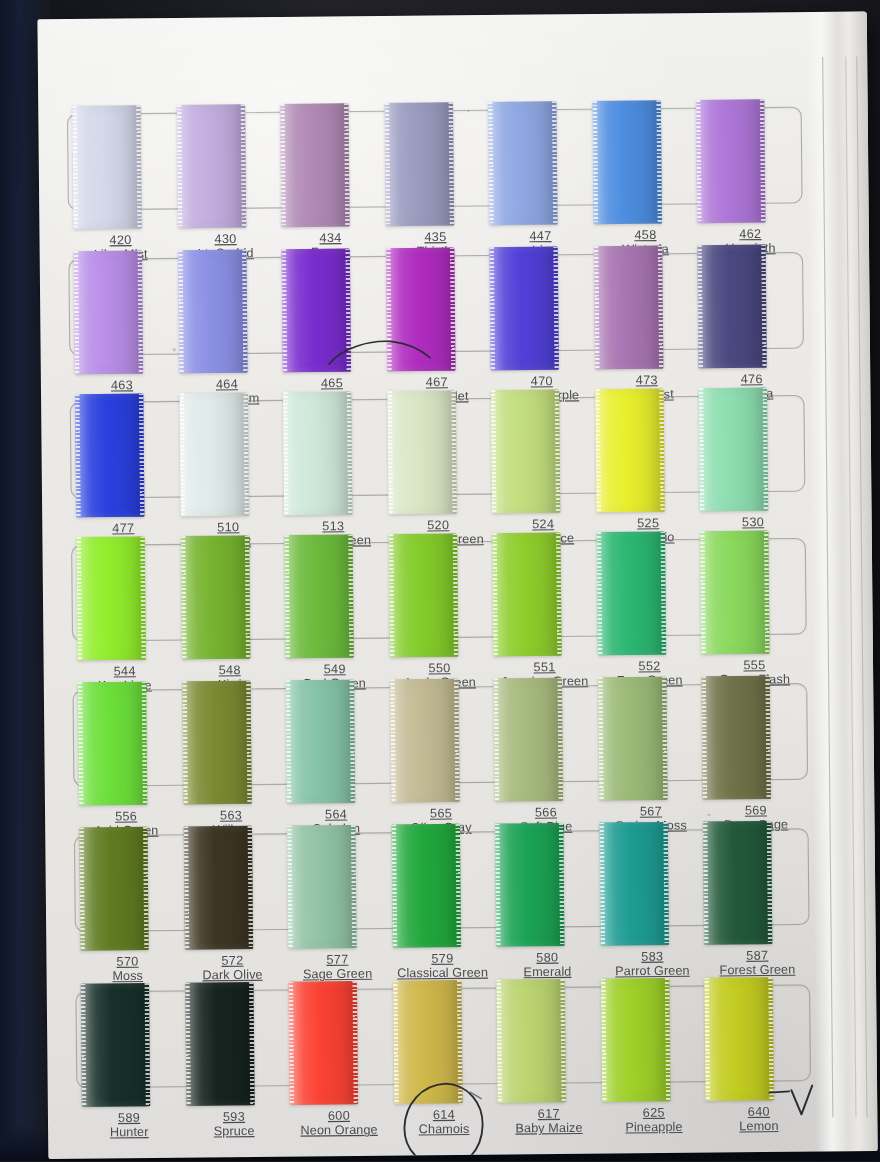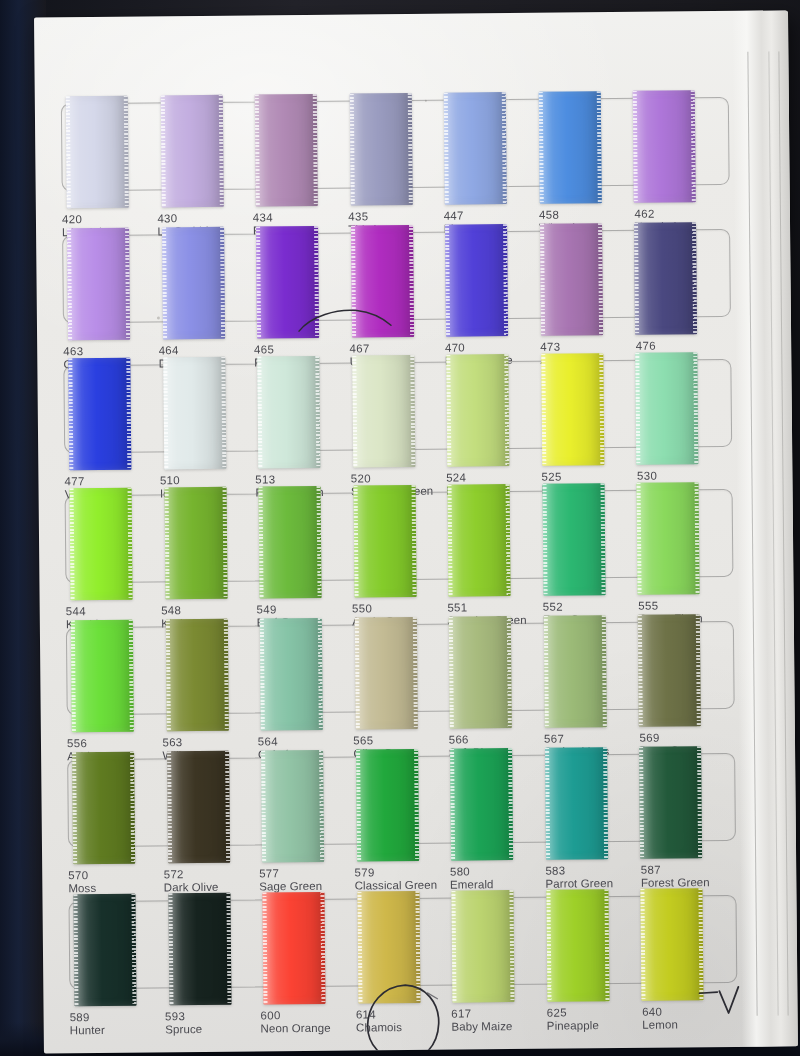--- a/index.html
+++ b/index.html
@@ -168,24 +168,25 @@
 
   
   .labels {
     position: relative;
     display: flex;
     margin-top: 22px;
     height: 34px;
   }
   .label {
     flex: 1 1 0;
-    text-align: left;
+    text-align: center;
     color: #4a4a50;
     line-height: 1.16;
     position: relative;
+    text-decoration: underline;
   }
   .label .code {
     display: block;
     font-size: 11.5px;
     letter-spacing: .3px;
   }
   .label .name {
     display: block;
     font-size: 11.5px;
     letter-spacing: .1px;

